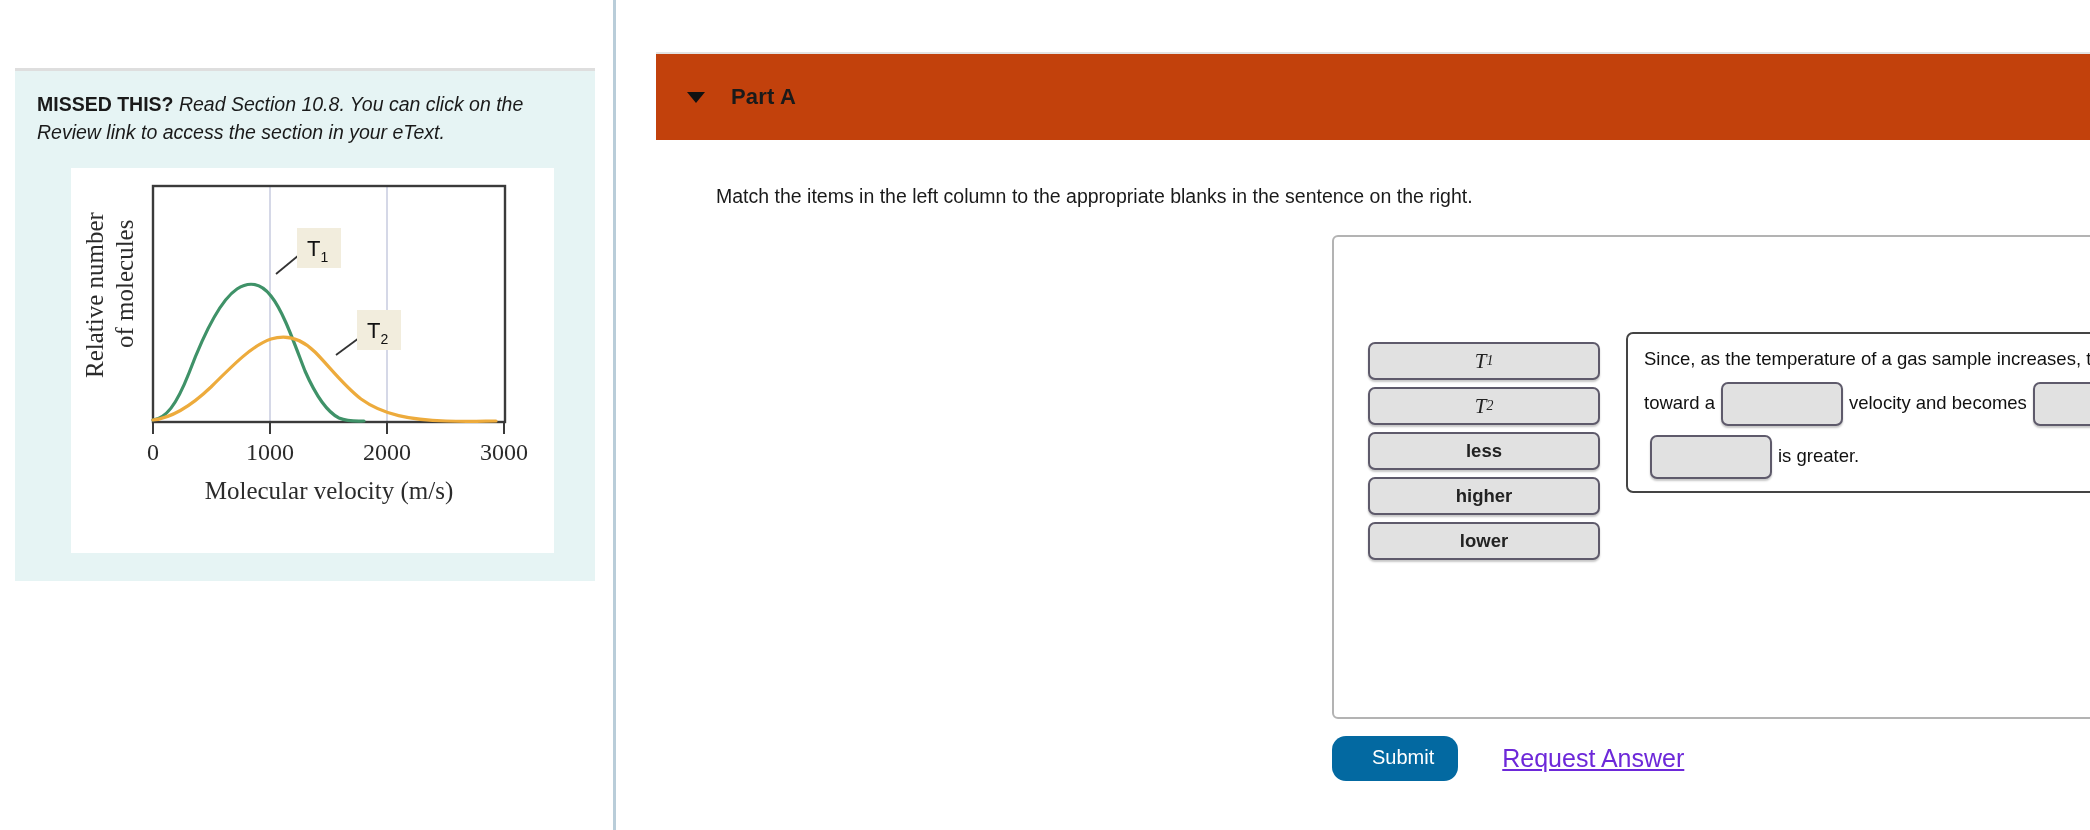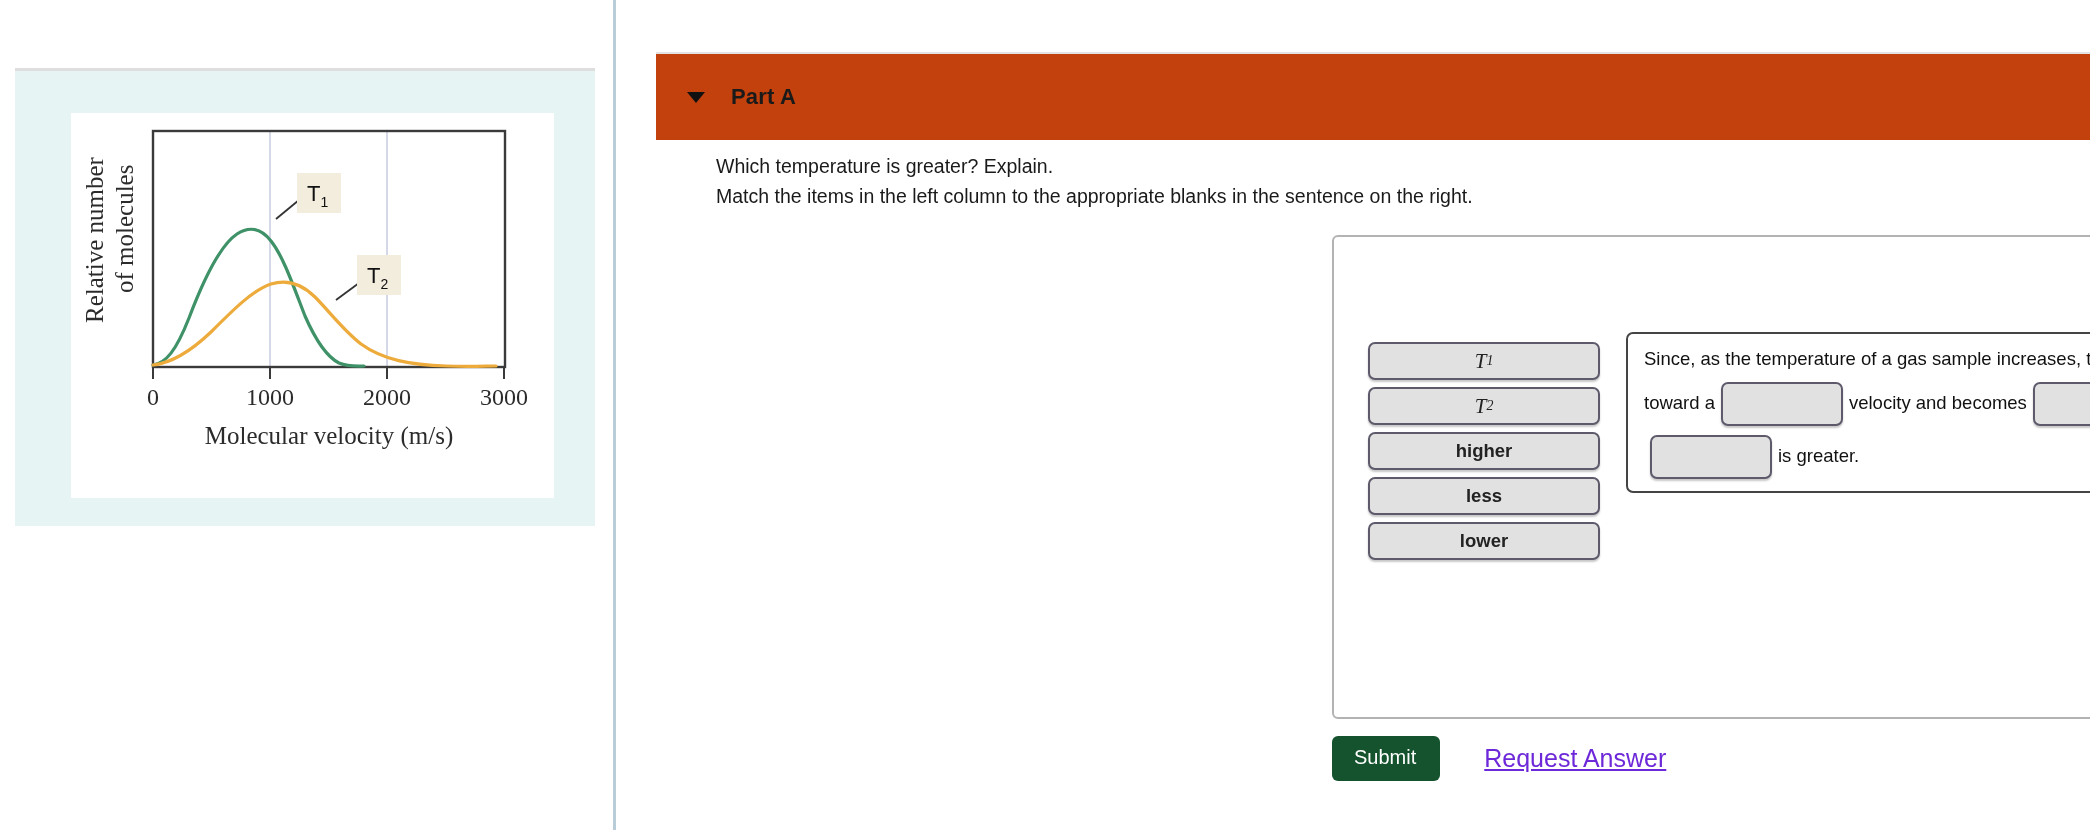--- a/index.html
+++ b/index.html
@@ -168,27 +168,27 @@
   }
   .line2 { margin-top: 13px; }
   .line3 { margin-top: 9px; }
 
   
   .submit-row {
     position: absolute; left: 716px; top: 736px;
     display: flex; align-items: center; gap: 44px;
   }
   .submit-btn {
-    background: #14532d;
+    background: #0369a1;
     color: #ffffff;
     border: none;
     font-size: 20px;
     font-family: "Liberation Sans", sans-serif;
-    padding: 10px 24px 12px 22px;
-    border-radius: 6px;
+    padding: 10px 24px 12px 40px;
+    border-radius: 14px;
     cursor: pointer;
   }
   .request-link {
     color: #6d28d9;
     font-size: 25px;
     font-weight: normal;
     text-decoration: underline;
     cursor: pointer;
   }
 </style>
@@ -203,20 +203,24 @@
   <a>Review</a>
   <span class="sep">|</span>
   <a>Constants</a>
   <span class="sep">|</span>
   <a>Periodic Table</a>
 </div>
 
 <div class="left-pane">
 
   <div class="hint-box">
+    <p class="hint-line-1">
+      <span class="missed">MISSED THIS?</span>
+      <span class="ital">Read Section 10.8. You can click on the Review link to access the section in your eText.</span>
+    </p>
 
     <div class="figure">
       <svg width="483" height="385" viewBox="0 0 483 385">
         <rect x="0" y="0" width="483" height="385" fill="#ffffff"></rect>
 
         <line x1="199" y1="18" x2="199" y2="253" stroke="#c3c8dd" stroke-width="1.4"></line>
         <line x1="316" y1="18" x2="316" y2="253" stroke="#c3c8dd" stroke-width="1.4"></line>
 
         <rect x="82" y="18" width="352" height="236" fill="none" stroke="#3a3a3a" stroke-width="2.4"></rect>
 
@@ -265,36 +269,35 @@
 
 <div class="split-divider"></div>
 
 <div class="right-pane">
 
   <div class="part-header">
     <span class="caret"></span>
     <span class="part-title">Part A</span>
   </div>
 
-  <div class="question-text">Which temperature is greater? Explain.</div>
   <div class="match-instruction">Match the items in the left column to the appropriate blanks in the sentence on the right.</div>
 
   <div class="answer-box">
 
     <div class="tile-bank">
       <div class="tile math">
           <span>T</span>
           <sub>1</sub>
         </div>
       <div class="tile math">
           <span>T</span>
           <sub>2</sub>
         </div>
+      <div class="tile">less</div>
       <div class="tile">higher</div>
-      <div class="tile">less</div>
       <div class="tile">lower</div>
     </div>
 
     <div class="sentence-box">
       <div class="frag">Since, as the temperature of a gas sample increases, the velocity distribution of the molecules shifts</div>
       <div class="line2">
         <span class="frag">toward a</span><span class="blank"></span><span class="frag">velocity and becomes</span><span class="blank"></span>
       </div>
       <div class="line3">
         <span class="blank"></span><span class="frag">is greater.</span>

